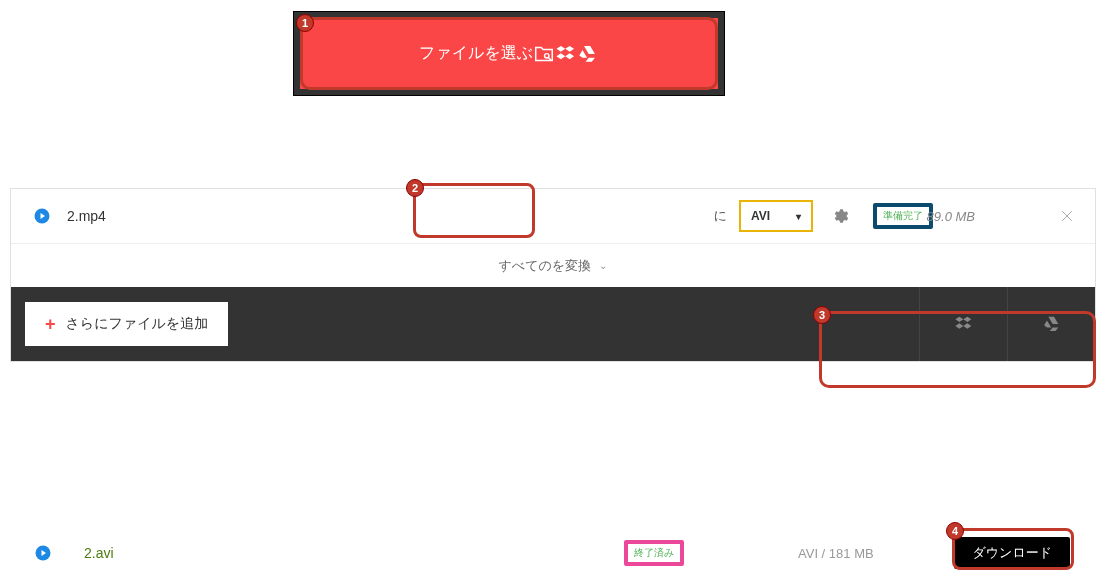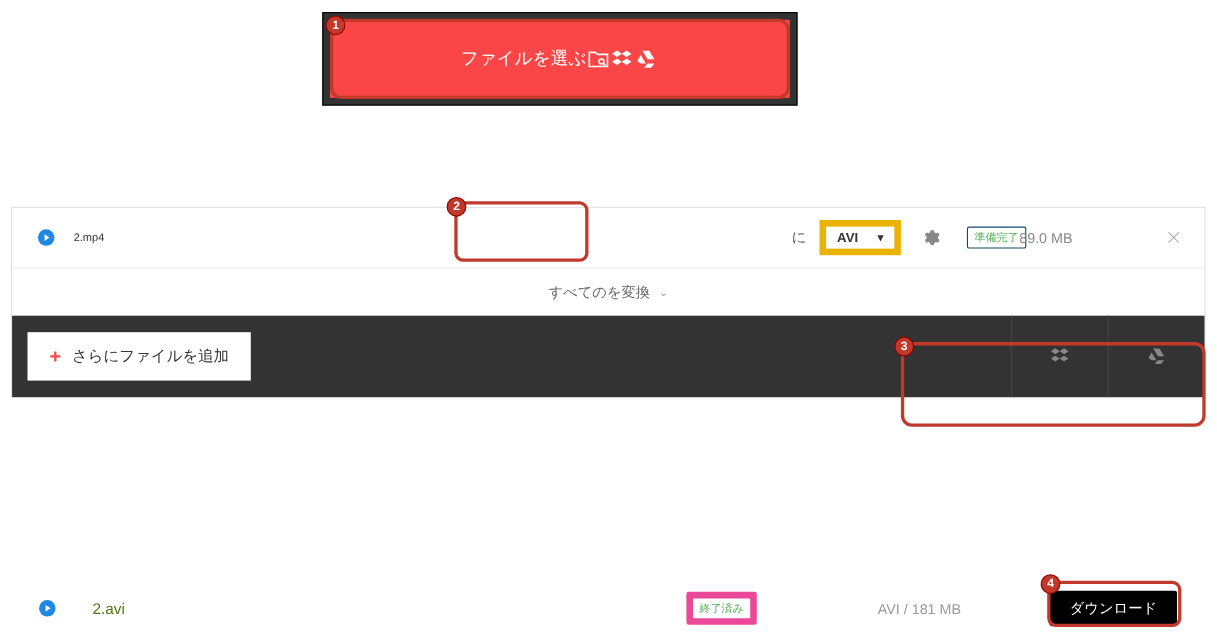--- a/index.html
+++ b/index.html
@@ -14,28 +14,28 @@
     .choose-file-bar { width:100%; height:100%; background:#fa4646; display:flex; align-items:center; justify-content:center; color:#fff; }
     .choose-file-label { font-size:16px; }
     .icon-slot { width:22px; height:22px; display:flex; align-items:center; justify-content:center; }
     .icon-slot svg { width:22px; height:22px; fill:#fff; }
 
     
     .card { position:absolute; left:10px; top:188px; width:1086px; border:1px solid #e0e0e0; background:#fff; }
     .file-row { height:54px; display:flex; align-items:center; padding:0 22px; position:relative; }
     .play-icon { width:18px; height:18px; margin-right:16px; }
     .play-icon svg{ width:18px; height:18px; }
-    .filename { font-size:10px; color:#333; }
+    .filename { font-size:14px; color:#333; }
     .spacer { flex:1; }
     .to-label { font-size:13px; color:#555; margin-right:12px; }
-    .fmt-select { height:32px; width:74px; border:6px solid #eab308; border-radius:0; background:#fff; display:flex; align-items:center; justify-content:space-between; padding:0 10px; font-size:12px; font-weight:bold; color:#333; margin-right:18px;}
+    .fmt-select { height:32px; width:74px; border:2px solid #eab308; border-radius:0; background:#fff; display:flex; align-items:center; justify-content:space-between; padding:0 10px; font-size:12px; font-weight:bold; color:#333; margin-right:18px;}
     .gear { width:18px; height:18px; margin-right:24px; display:flex; align-items:center; justify-content:center;}
     .gear svg{width:18px;height:18px;fill:#888;}
-    .status-tag { border:1px solid #0c4a6e; color:#4caf50; font-size:10px; padding:2px 6px; border-radius:2px; margin-right:140px; }
-    .filesize { font-size:13px; color:#888; position:absolute; right:120px; }
+    .status-tag { border:4px solid #0c4a6e; color:#4caf50; font-size:10px; padding:2px 6px; border-radius:2px; margin-right:140px; }
+    .filesize { font-size:13px; color:#888; position:absolute; right:120px;font-style:italic; }
     .row-close { position:absolute; right:20px; width:16px; height:16px;}
     .row-close svg{width:16px;height:16px;stroke:#aaa;stroke-width:1.5;}
 
     .step2-hl { position:absolute; left:413px; top:183px; width:122px; height:55px; border:3px solid #c0392b; border-radius:8px; z-index:10; }
 
     .convert-all { height:44px; display:flex; align-items:center; justify-content:center; font-size:13px; color:#666; border-top:1px solid #eee; gap:8px;}
     .convert-all .chev { font-size:10px; color:#999; }
 
     .bottom-bar { height:74px; background:#333; display:flex; align-items:center; }
     .add-more-btn { background:#fff; height:44px; margin-left:14px; padding:0 20px; display:flex; align-items:center; gap:10px; font-size:14px; color:#333; }
@@ -46,21 +46,21 @@
     .bb-icon svg{width:20px;height:20px;fill:#888;}
     .convert-btn { width:272px; height:74px; background:#fa4646; display:flex; align-items:center; justify-content:center; color:#fff; font-size:17px; font-weight:500; position:relative; letter-spacing:4px;}
     .convert-btn .arrow-r { position:absolute; right:26px; }
     .convert-btn .arrow-r svg{width:20px;height:20px;stroke:#fff;stroke-width:2;fill:none;}
 
     .step3-hl { position:absolute; left:819px; top:311px; width:277px; height:77px; border:3px solid #c0392b; border-radius:10px; z-index:10; }
 
     
     .result-row { position:absolute; left:10px; top:527px; width:1086px; height:52px; display:flex; align-items:center; padding:0 24px; }
     .result-row .filename { font-size:14px; color:#4d7c0f; }
-    .done-tag { border:6px solid #ec4899; color:#4caf50; font-size:10px; padding:2px 6px; border-radius:2px; position:absolute; left:614px; }
+    .done-tag { border:4px solid #ec4899; color:#4caf50; font-size:10px; padding:2px 6px; border-radius:2px; position:absolute; left:614px; }
     .result-size { font-size:13px; color:#999; position:absolute; left:788px;text-align:right; }
     .download-btn { position:absolute; right:26px; height:32px; padding:0 18px; background:#000000; color:#fff; font-size:13px; display:flex; align-items:center; border-radius:2px; }
 
     .step4-hl { position:absolute; left:952px; top:528px; width:122px; height:42px; border:3px solid #c0392b; border-radius:8px; z-index:10; }
   </style>
 </head>
 <body>
 
 <div class="step1-wrap">
   <div class="choose-file-bar">

